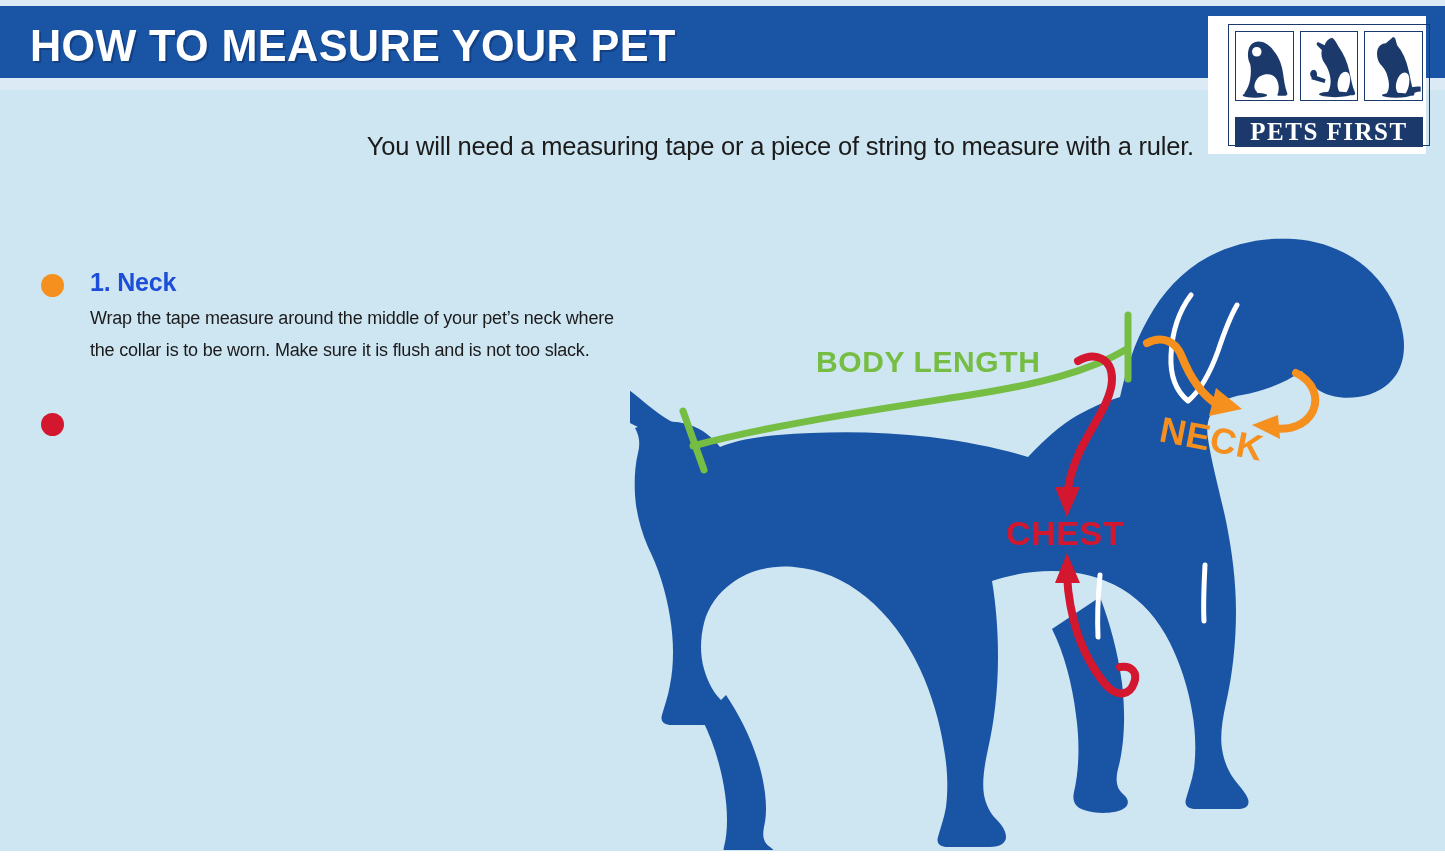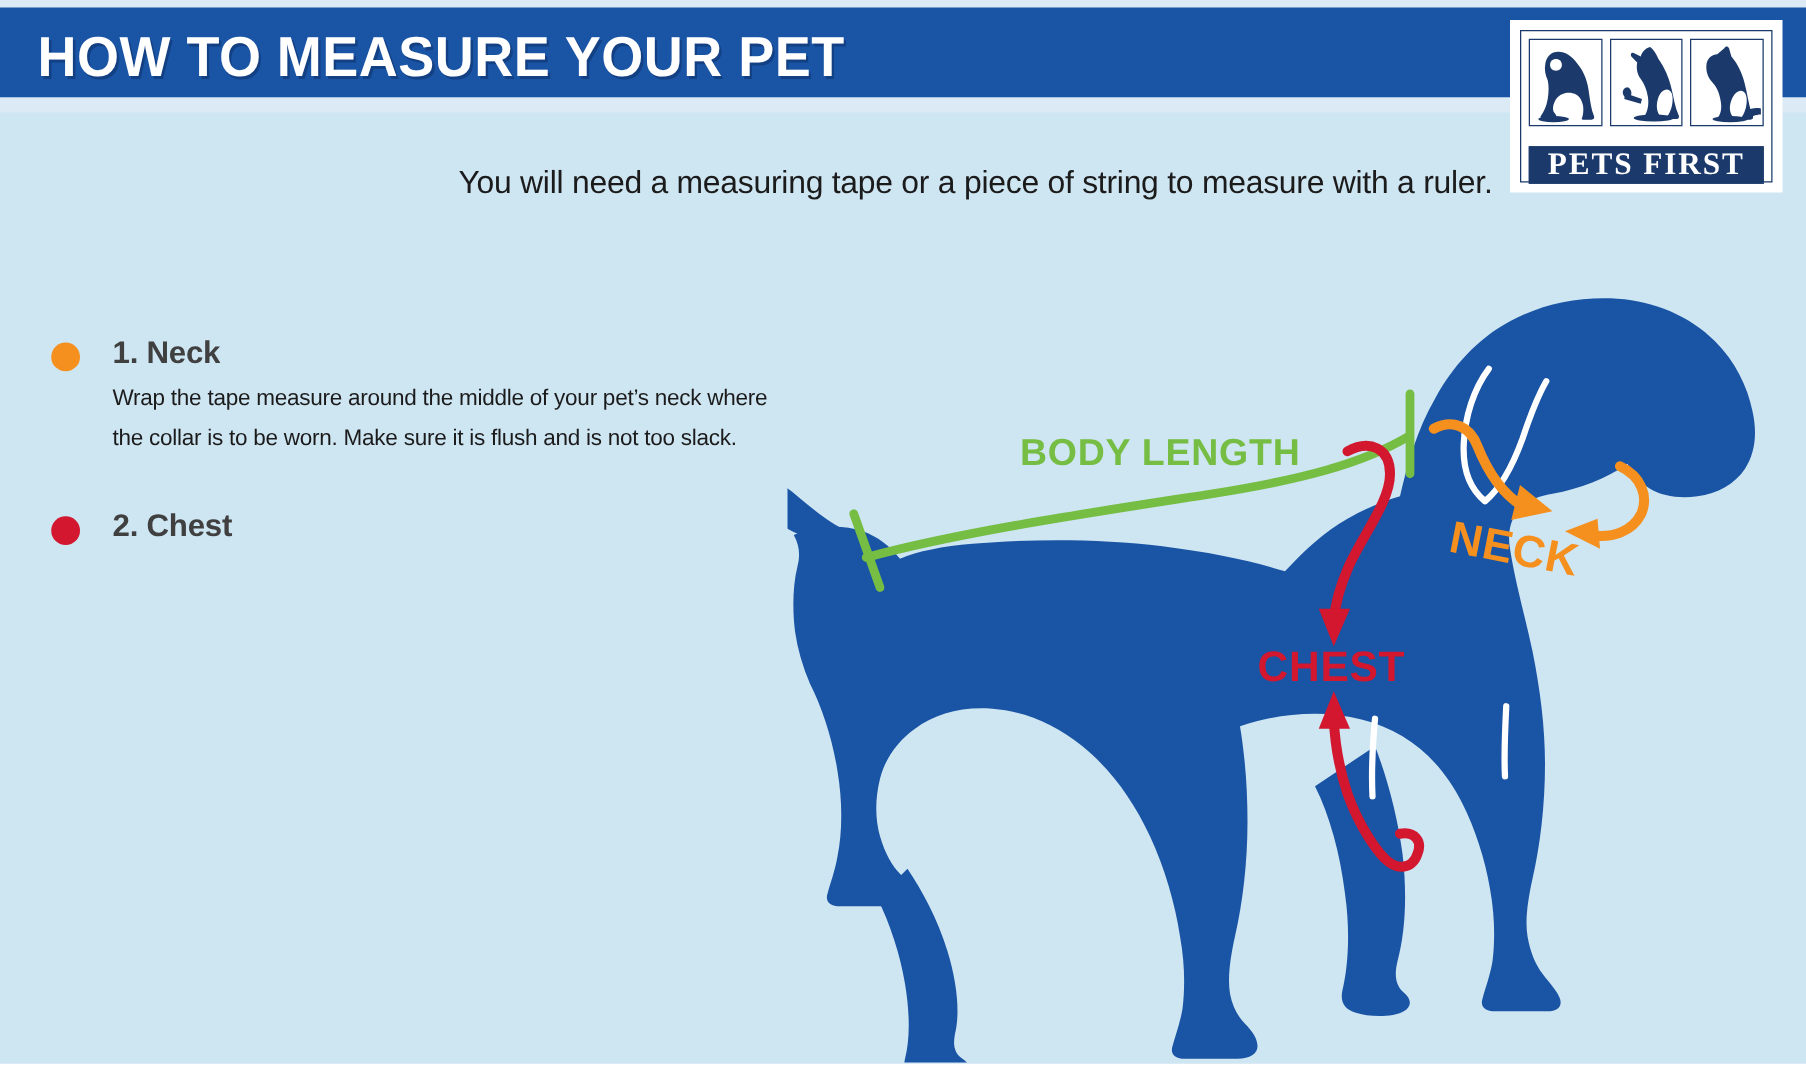--- a/index.html
+++ b/index.html
@@ -74,20 +74,21 @@
   .logo-inner {
     position: relative;
     width: 100%;
     height: 100%;
     border: 1px solid #1b3a6b;
     box-sizing: border-box;
     padding: 6px;
     display: flex;
     flex-direction: column;
     gap: 16px;
+    margin-left: 12px;
   }
   .logo-dogs {
     display: flex;
     gap: 6px;
     height: 76px;
   }
   .logo-cell {
     flex: 1;
     border: 1px solid #1b3a6b;
     box-sizing: border-box;
@@ -139,21 +140,21 @@
     position: absolute;
     left: 3px;
     top: 6px;
     width: 23px;
     height: 23px;
     border-radius: 50%;
   }
   .step-title {
     font-size: 25px;
     font-weight: bold;
-    color: #404040;
+    color: #1d4ed8;
     letter-spacing: -0.2px;
     margin-bottom: 5px;
   }
   .step-body {
     font-size: 18px;
     line-height: 32px;
     color: #1b1b1b;
     letter-spacing: -0.2px;
     max-width: 545px;
   }
@@ -242,21 +243,20 @@
   <div class="steps">
 
     <div class="step">
       <span class="step-bullet" style="background:#f5901f"></span>
       <div class="step-title">1. Neck</div>
       <div class="step-body">Wrap the tape measure around the middle of your pet’s neck where the collar is to be worn. Make sure it is flush and is not too slack.</div>
     </div>
 
     <div class="step">
       <span class="step-bullet" style="background:#d2172f"></span>
-      <div class="step-title">2. Chest</div>
     </div>
 
 
   </div>
 
   <div class="diagram">
     <svg viewBox="0 0 815 625" aria-hidden="true">
 
       <g>
         <path fill="#1a54a5" d="

